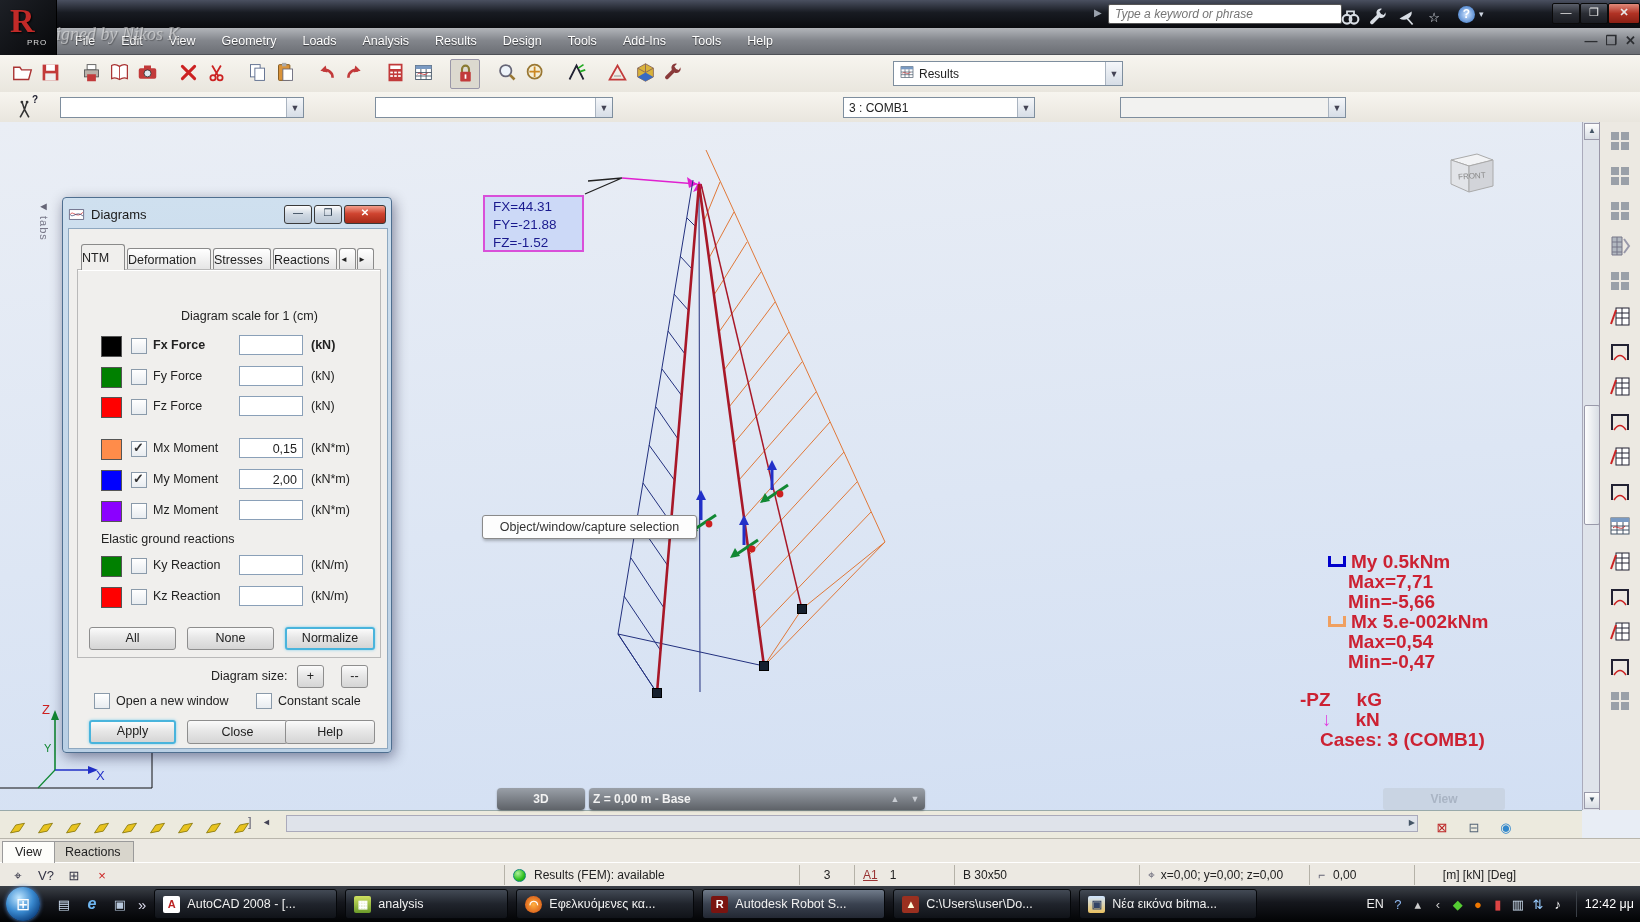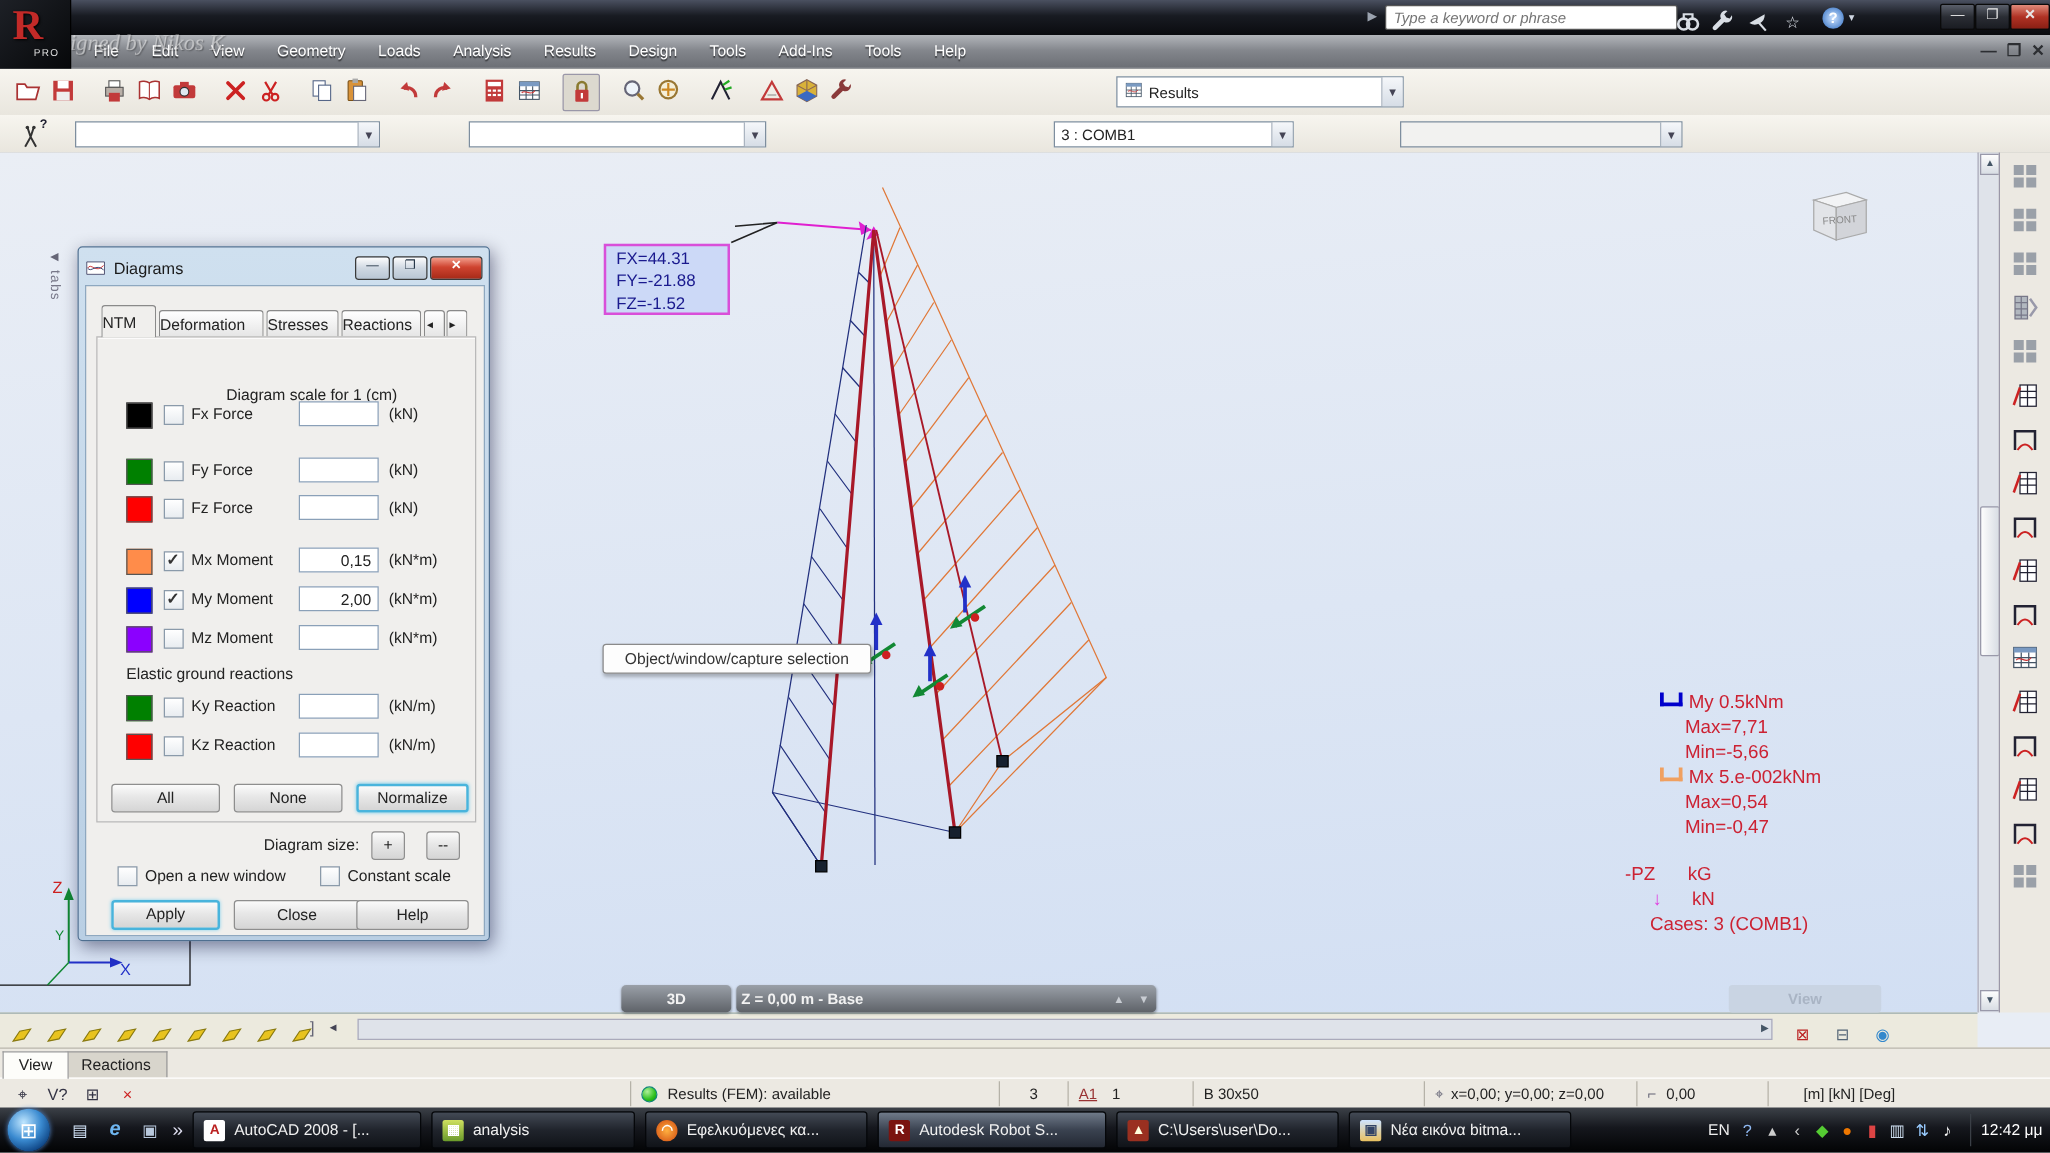--- a/index.html
+++ b/index.html
@@ -44,21 +44,21 @@
   .combo .cic svg{width:16px;height:16px;margin-right:4px;}
   
   #viewport{left:0;top:122px;width:1582px;height:688px;background:linear-gradient(175deg,#eaeef5 0%,#dde6f4 55%,#d2dff3 100%);overflow:hidden;}
   #struct-svg{left:0;top:122px;}
   
   #force-box{left:483px;top:195px;width:101px;height:57px;background:#ccd9f7;border:2px solid #d94fd9;
     color:#1a1a8e;font-size:13.5px;line-height:18px;padding:1px 0 0 8px;box-sizing:border-box;z-index:8;}
   #tooltip{left:482px;top:515px;width:213px;height:22px;background:#fdfdfd;border:1px solid #8a8a8a;border-radius:3px;
     box-shadow:1px 2px 3px rgba(0,0,0,.25);text-align:center;line-height:22px;color:#333;font-size:12.5px;z-index:9;}
   
-  .lg{color:#cc2233;font-weight:normal;font-size:15px;line-height:20px;z-index:7;}
+  .lg{color:#cc2233;font-weight:bold;font-size:19px;line-height:20px;z-index:7;}
   .lgico{display:inline-block;width:12px;height:8px;border:3px solid #00c;border-top:none;vertical-align:1px;margin-right:5px;}
   
   #viewcube{left:1443px;top:146px;z-index:7;}
   
   .pill{height:22px;border-radius:4px;background:linear-gradient(#9aa0a8,#5e6268);color:#f2f2f2;font-weight:bold;
     line-height:22px;z-index:7;box-shadow:0 1px 2px rgba(0,0,0,.3);}
   #pill-3d{left:497px;top:788px;width:88px;text-align:center;}
   #pill-level{left:589px;top:788px;width:336px;padding-left:4px;box-sizing:border-box;display:flex;}
   #pill-level .ud{margin-left:auto;display:flex;}
   #pill-level .ud div{width:20px;text-align:center;font-size:9px;color:#c8ccd2;}
@@ -652,21 +652,21 @@
     <div class="dtab on" style="left:18px;width:44px;">NTM</div>
     <div class="dtab" style="left:64px;width:84px;">Deformation</div>
     <div class="dtab" style="left:150px;width:58px;">Stresses</div>
     <div class="dtab" style="left:210px;width:64px;">Reactions</div>
     <div class="dtab" style="left:276px;width:17px;font-size:8px;">◄</div>
     <div class="dtab" style="left:294px;width:17px;font-size:8px;">►</div>
     <div class="abs" id="dlg-frame"></div>
 
     <div class="abs" style="left:118px;top:111px;width:200px;font-size:12.5px;">Diagram scale for 1  (cm)</div>
 
-    <div class="drow" style="top:123px;">
+    <div class="drow" style="top:137px;font-weight:bold;">
       <span class="sw" style="background:#000000;"></span>
       <span class="cb"></span>
       <span class="dlbl">Fx Force</span>
       <span class="din"></span>
       <span class="dunit">(kN)</span>
     </div>
     <div class="drow" style="top:168px;">
       <span class="sw" style="background:#008000;"></span>
       <span class="cb"></span>
       <span class="dlbl">Fy Force</span>

